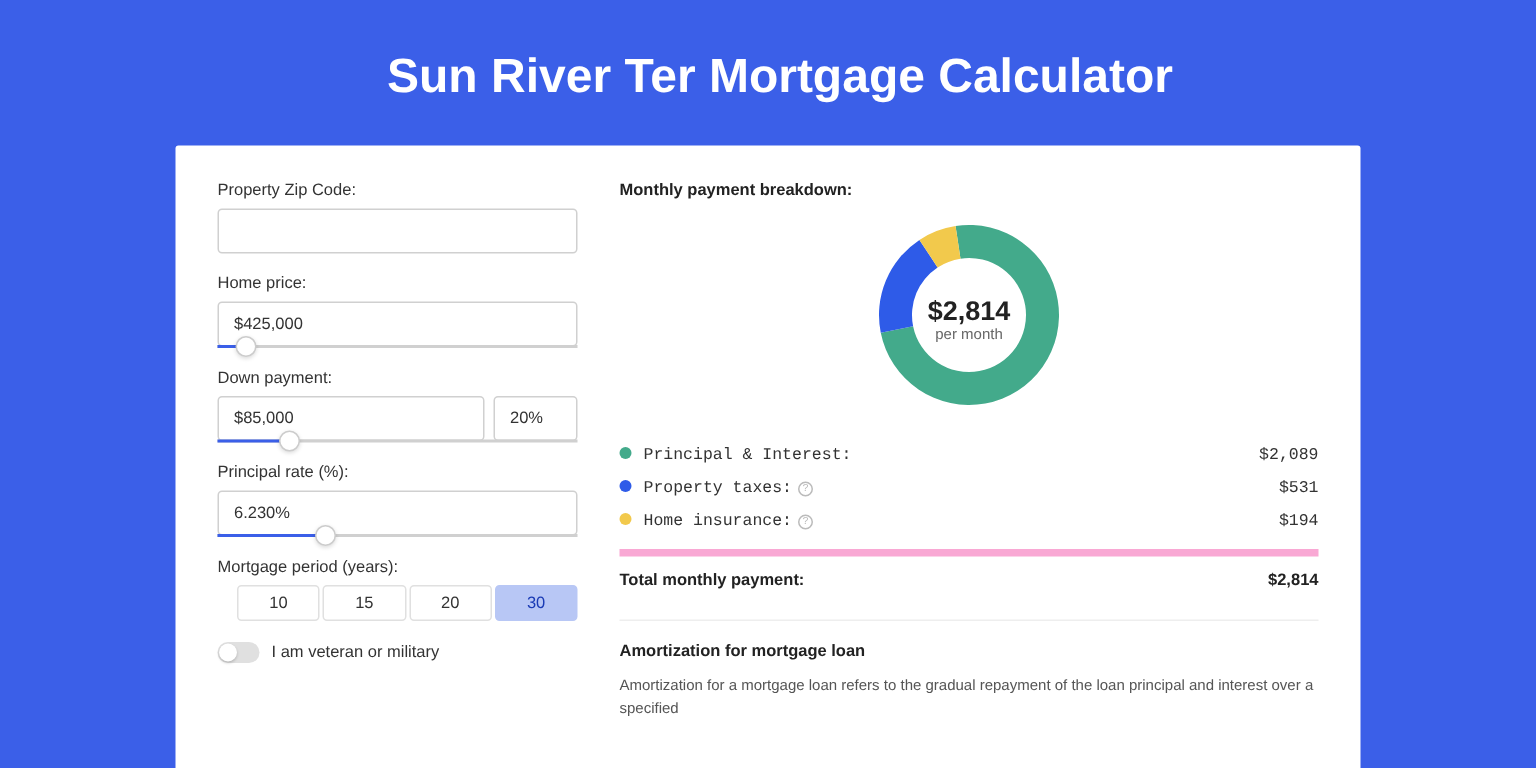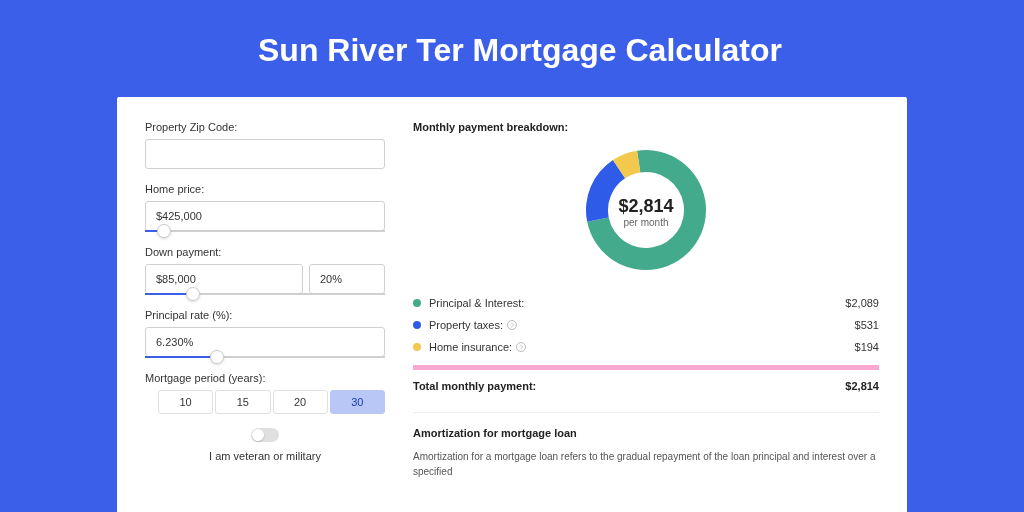--- a/index.html
+++ b/index.html
@@ -64,38 +64,38 @@
     width: 14px;
     height: 14px;
     background: #fff;
     border: 1px solid #ccc;
     border-radius: 50%;
     box-shadow: 0 1px 3px rgba(0,0,0,0.15);
     transform: translateX(-50%);
   }
   .dp-row { display: flex; gap: 6px; }
   .dp-row .text-input:first-child { flex: 1; }
-  .dp-row .text-input:last-child { width: 76px; }
+  .dp-row .text-input:last-child { width: 56px; }
   .period-row { display: flex; gap: 2px; margin-left: 13px; }
   .period-btn {
     flex: 1;
     height: 24px;
     background: #fff;
     border: 1px solid #e0e0e0;
     font-size: 11px;
     color: #333;
     cursor: pointer;
     border-radius: 3px;
   }
   .period-btn.active {
     background: #b8c7f5;
     color: #1a3bb5;
     border-color: #b8c7f5;
   }
-  .toggle-row { display: flex; align-items: center; gap: 8px; margin-top: 6px; flex-direction: column; }
+  .toggle-row { display: flex; align-items: center; gap: 8px; margin-top: 6px; }
   .toggle {
     width: 28px;
     height: 14px;
     background: #e0e0e0;
     border-radius: 999px;
     position: relative;
   }
   .toggle-knob {
     width: 12px;
     height: 12px;
@@ -114,21 +114,21 @@
   .donut-center {
     position: absolute;
     top: 50%;
     left: 50%;
     transform: translate(-50%, -50%);
     text-align: center;
   }
   .donut-amount { font-size: 18px; font-weight: 700; color: #222; }
   .donut-sub { font-size: 10px; color: #666; }
   .legend { display: flex; flex-direction: column; gap: 10px; margin-bottom: 12px; }
-  .legend-row { display: flex; align-items: center; font-size: 11px; color: #333; }
+  .legend-row { display: flex; font-size: 11px; color: #333; font-family: Liberation Mono, monospace; }
   .legend-dot { width: 8px; height: 8px; border-radius: 50%; margin-right: 8px; flex-shrink:0; }
   .legend-label { flex: 1; display: flex; align-items: center; gap: 4px; }
   .legend-value { font-weight: 400; }
   .info-icon {
     width: 10px; height: 10px; border: 1px solid #bbb; border-radius: 50%;
     display: inline-flex; align-items: center; justify-content: center;
     font-size: 7px; color: #bbb;
   }
   .total-row { display: flex; font-size: 11px; font-weight: 700; color: #222; border-top: 5px solid #f9a8d4; padding-top: 10px; margin-bottom: 20px; }
   .total-row .t-label { flex: 1; }

